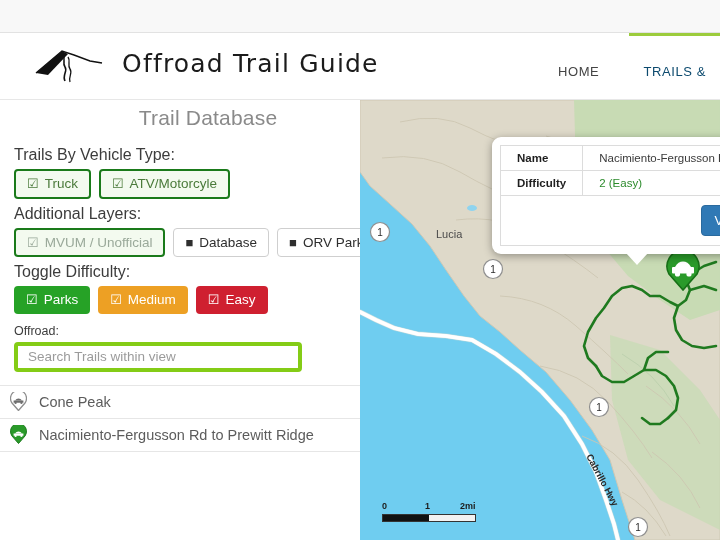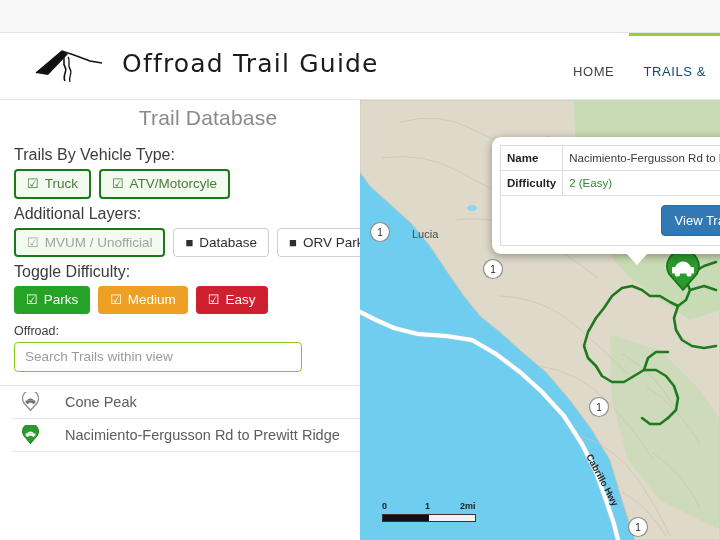--- a/index.html
+++ b/index.html
@@ -27,21 +27,21 @@
     display: flex; align-items: center; gap: 12px;
   }
   .brand-mark { width: 78px; height: 44px; display: block; }
   .brand-text {
     font-size: 25px; letter-spacing: 1.2px; color: #1b1b1b;
     font-family: "DejaVu Sans", sans-serif; font-weight: 400;
     white-space: nowrap;
   }
   .nav {
     position: absolute; right: 0; top: 0; height: 67px;
-    display: flex; align-items: flex-start; gap: 1px;
+    display: flex; align-items: flex-start; gap: 16px;
   }
   .nav-item {
     font-size: 13px; letter-spacing: .6px; padding: 28px 14px 0 14px;
     color: #444; white-space: nowrap; cursor: pointer;
     border-top: 3px solid transparent; height: 67px;
   }
   .nav-item.active { color: #0c4a6e; border-top-color: #9ccc3c; }
 
   
   .sidebar {
@@ -80,31 +80,31 @@
   }
   .chk-btn.solid { color: #ffffff; border: none; padding: 7px 12px; font-weight: 400; }
   .chk-btn.green  { background: #26a226; }
   .chk-btn.orange { background: #eda024; }
   .chk-btn.red    { background: #cf2030; }
   .chk-glyph { font-size: 13px; line-height: 1; }
 
   .search-label { font-size: 12.5px; color: #3c3c3c; margin: 10px 0 4px 14px; }
   .search-input {
     display: block; margin-left: 14px; width: 288px; height: 30px;
-    border: 1px solid #84cc16; border-radius: 4px; padding: 0 10px;
+    border: 4px solid #84cc16; border-radius: 4px; padding: 0 10px;
     font-size: 13.5px; color: #333; font-family: "Liberation Sans", sans-serif;
     background: #fff;
   }
   .search-input::placeholder { color: #9b9b9b; }
 
   .trail-list { margin-top: 13px; border-top: 1px solid #e6e6e6; }
   .trail-row {
-    display: flex; align-items: center; gap: 26px;
+    display: flex; align-items: center; gap: 12px;
     height: 33px; padding-left: 10px; border-bottom: 1px solid #e6e6e6;
-    cursor: pointer; background: #fff; margin-left: 12px;
+    cursor: pointer; background: #fff;
   }
   .trail-row .label { font-size: 14.5px; color: #5c5c5c; white-space: nowrap; }
   .pin { width: 17px; height: 19px; display: block; flex: 0 0 17px; }
 
   
   .map {
     position: absolute; left: 360px; top: 100px; width: 360px; height: 440px;
     overflow: hidden; background: #6fcdf0;
   }
   .map svg { position: absolute; left: 0; top: 0; }
@@ -123,21 +123,21 @@
 
   
   .popup {
     position: absolute; left: 132px; top: 37px; width: 290px;
     background: #ffffff; border-radius: 9px;
     box-shadow: 0 2px 9px rgba(0,0,0,.35);
     padding: 8px; z-index: 20;
   }
   .popup table { border-collapse: collapse; width: 100%; font-size: 11.5px; }
   .popup td {
-    border: 1px solid #dcdcdc; padding: 6px 6px;
+    border: 1px solid #dcdcdc; padding: 6px 16px;
     font-family: "Liberation Sans", sans-serif;
   }
   .popup td.key { font-weight: bold; color: #1f1f1f; width: 78px; white-space: nowrap; }
   .popup td.val { color: #3a3a3a; white-space: nowrap; overflow: hidden; }
   .popup td.val.easy { color: #2c8b2c; }
   .popup .btn-cell { text-align: right; padding: 9px 8px; }
   .popup-btn {
     display: inline-block; background: #3079b5; color: #fff;
     border: 1px solid #2a6a9e; border-radius: 4px;
     font-size: 13px; padding: 7px 13px; cursor: pointer;
@@ -148,20 +148,21 @@
     width: 0; height: 0; border-left: 11px solid transparent;
     border-right: 11px solid transparent; border-top: 12px solid #ffffff;
   }
   .hwy-label {
     position: absolute; font-size: 9.5px; font-weight: bold; color: #2b2b2b;
     font-family: "Liberation Sans", sans-serif;
   }
   .place-label {
     position: absolute; font-size: 11px; color: #4a4a4a;
     font-family: "Liberation Sans", sans-serif;
+    margin-left: 24px;
   }
 </style>
 </head>
 <body>
 
 <div class="topbar"></div>
 
 <div class="header">
   <div class="brand">
     <svg class="brand-mark" viewBox="0 0 78 44">

